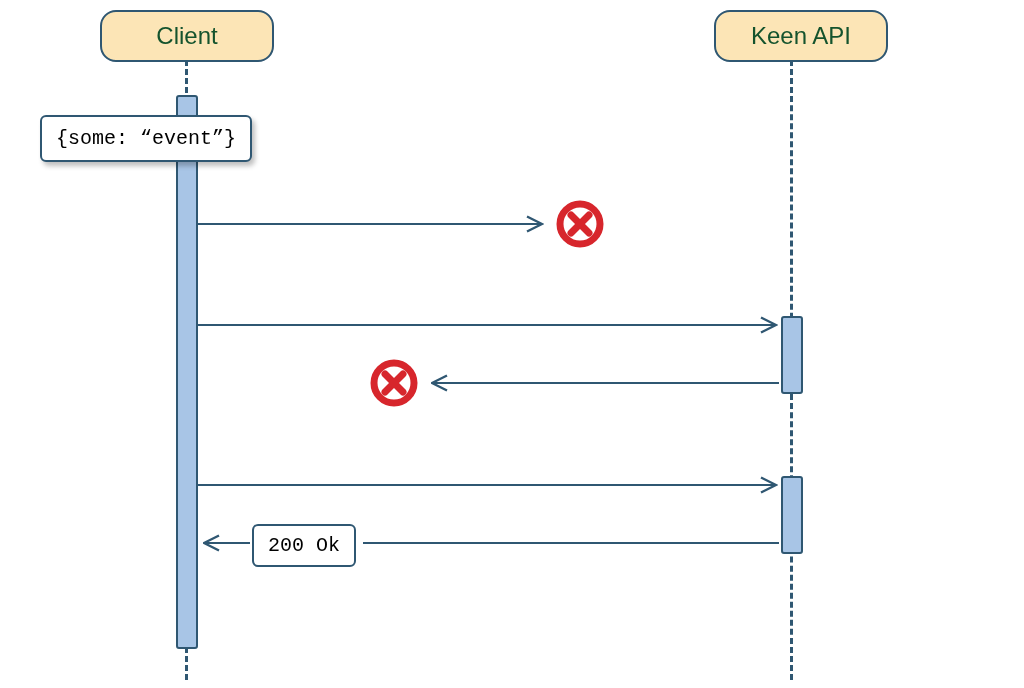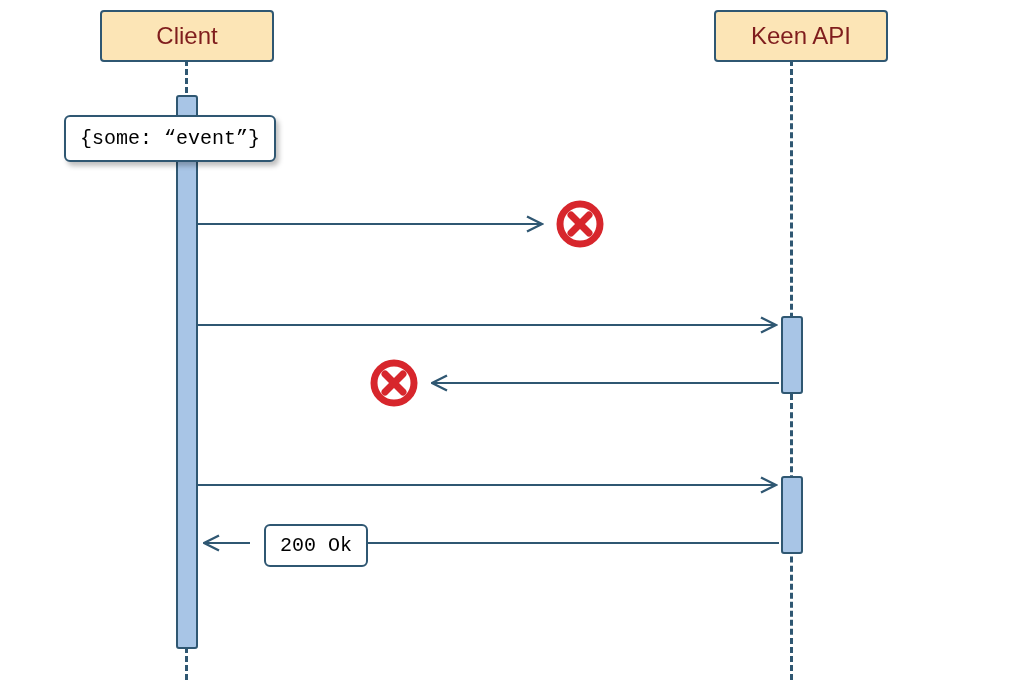--- a/index.html
+++ b/index.html
@@ -15,25 +15,25 @@
     width: 1024px;
     height: 688px;
   }
   .participant-box {
     position: absolute;
     top: 10px;
     width: 170px;
     height: 48px;
     background: #fce5b6;
     border: 2px solid #2f5772;
-    border-radius: 4px;
+    border-radius: 16px;
     text-align: center;
     line-height: 48px;
     font-size: 24px;
-    color: #7f1d1d;
+    color: #14532d;
     z-index: 3;
   }
   .lifeline {
     position: absolute;
     top: 60px;
     width: 0;
     height: 620px;
     border-left: 3px dashed #2f5772;
     z-index: 1;
   }
@@ -87,23 +87,23 @@
 
   <div class="lifeline" style="left:185px;"></div>
   <div class="lifeline" style="left:790px;"></div>
 
   <div class="activation" style="left:176px; top:95px; height:550px;"></div>
 
   <div class="activation" style="left:781px; top:316px; height:74px;"></div>
 
   <div class="activation" style="left:781px; top:476px; height:74px;"></div>
 
-  <div class="note-box" style="left:40px; top:115px;margin-left:24px;">{some: “event”}</div>
+  <div class="note-box" style="left:40px; top:115px;">{some: “event”}</div>
 
-  <div class="note-plain" style="left:264px; top:524px;">200 Ok</div>
+  <div class="note-plain" style="left:252px; top:524px;">200 Ok</div>
 
   <svg class="overlay">
     <defs>
       <marker id="arrowR" viewBox="0 0 12 12" refX="11" refY="6" markerWidth="9" markerHeight="9" orient="auto-start-reverse">
         <path d="M1 1 L11 6 L1 11" fill="none" stroke="#2f5772" stroke-width="1.6"></path>
       </marker>
     </defs>
 
     <line x1="198" y1="224" x2="542" y2="224" stroke="#2f5772" stroke-width="2" marker-end="url(#arrowR)"></line>
 

